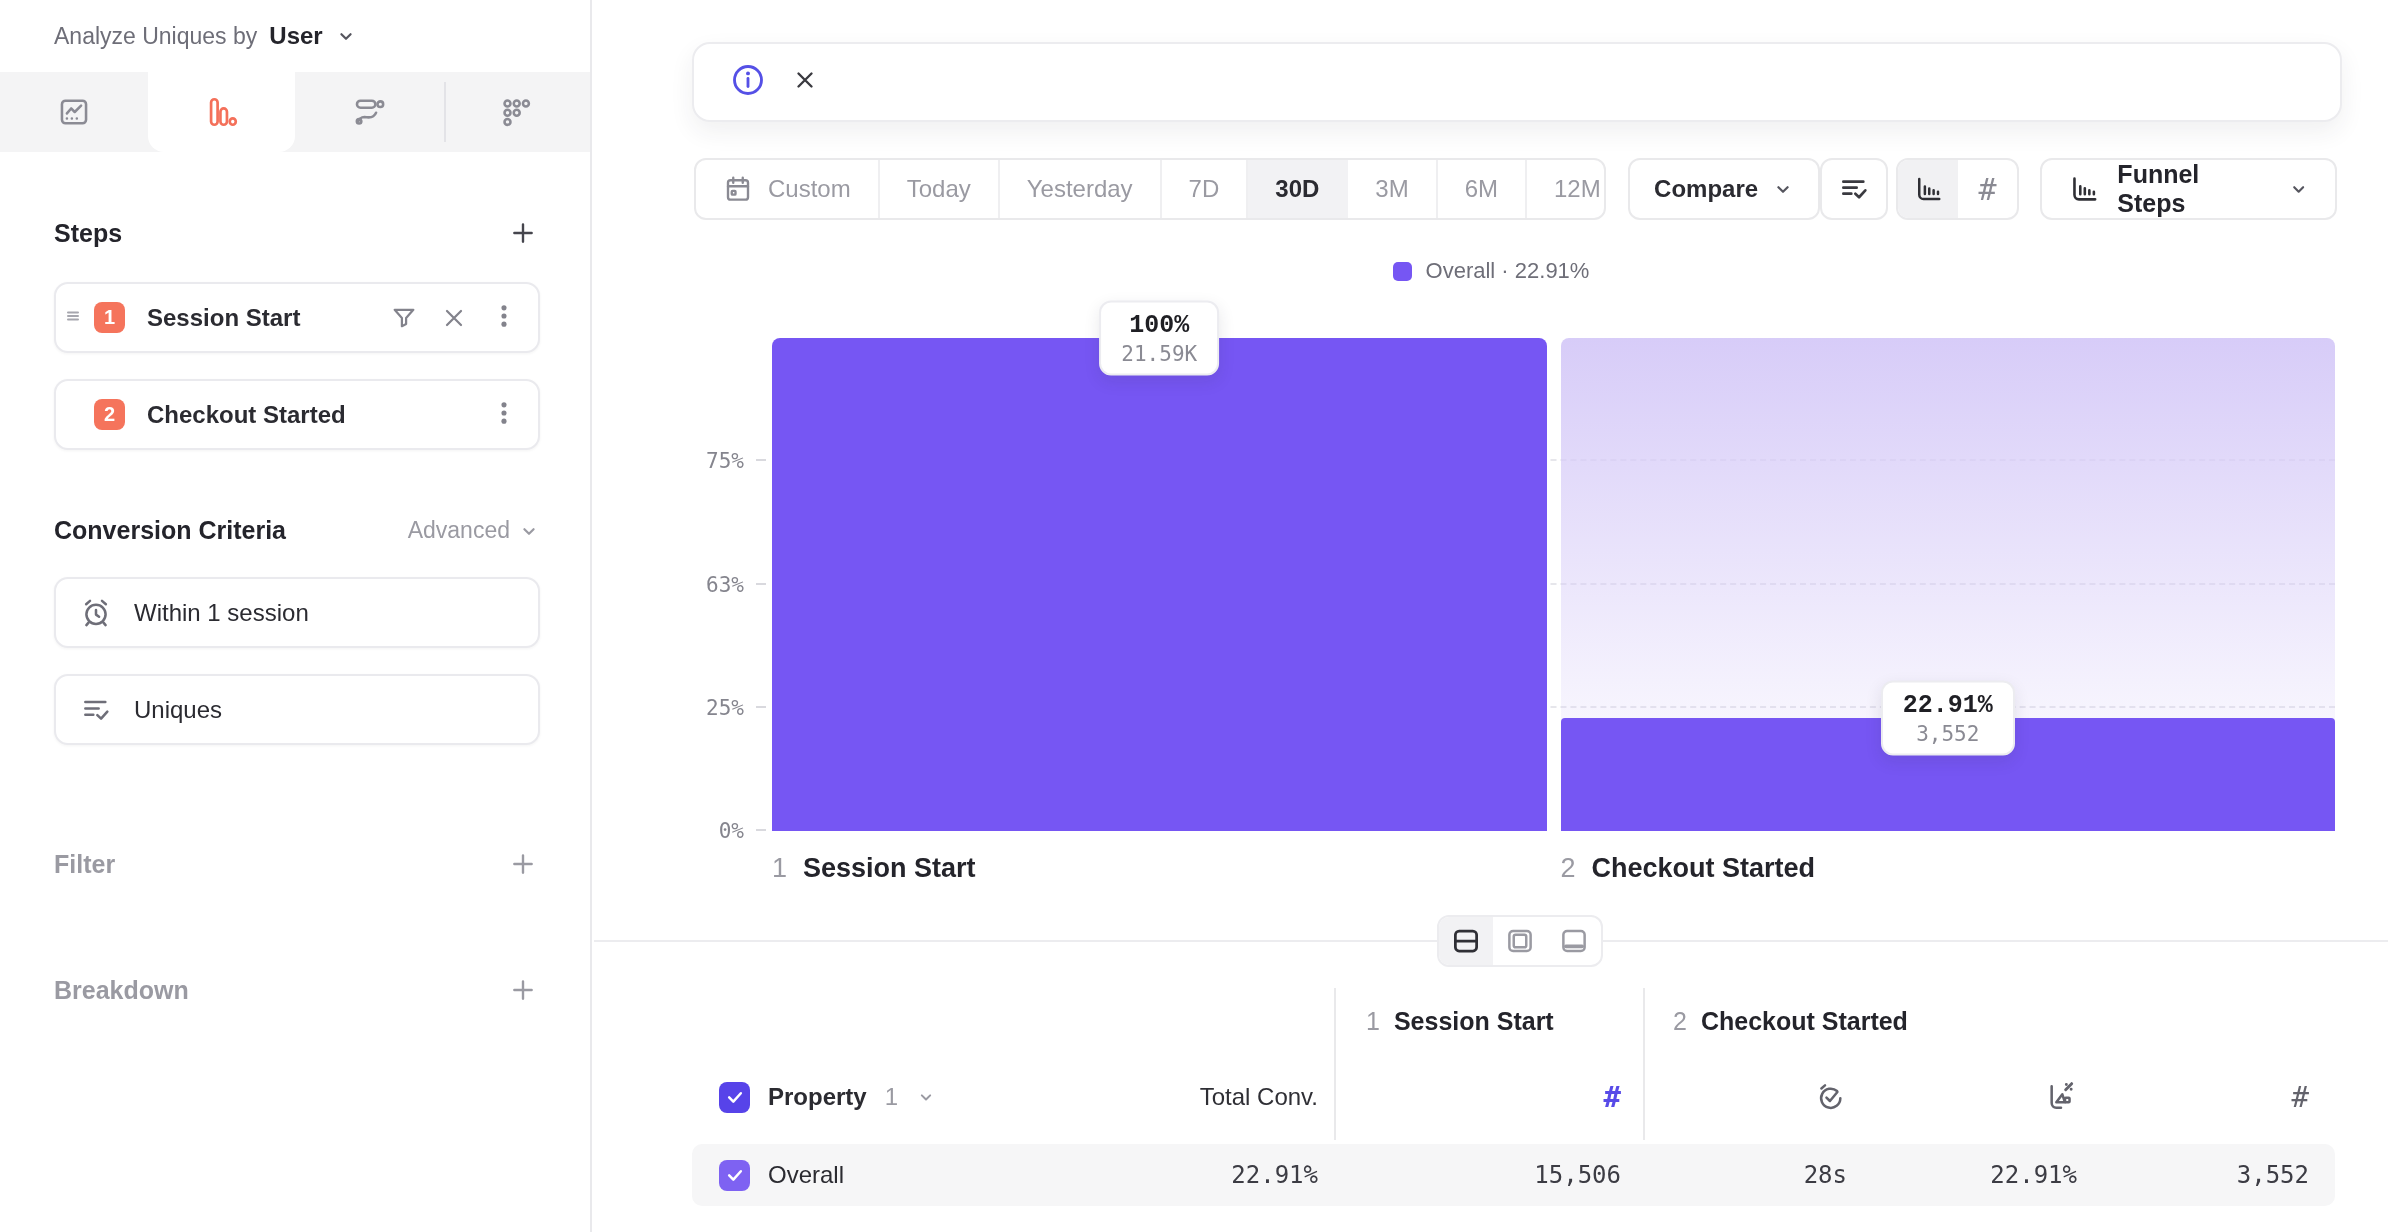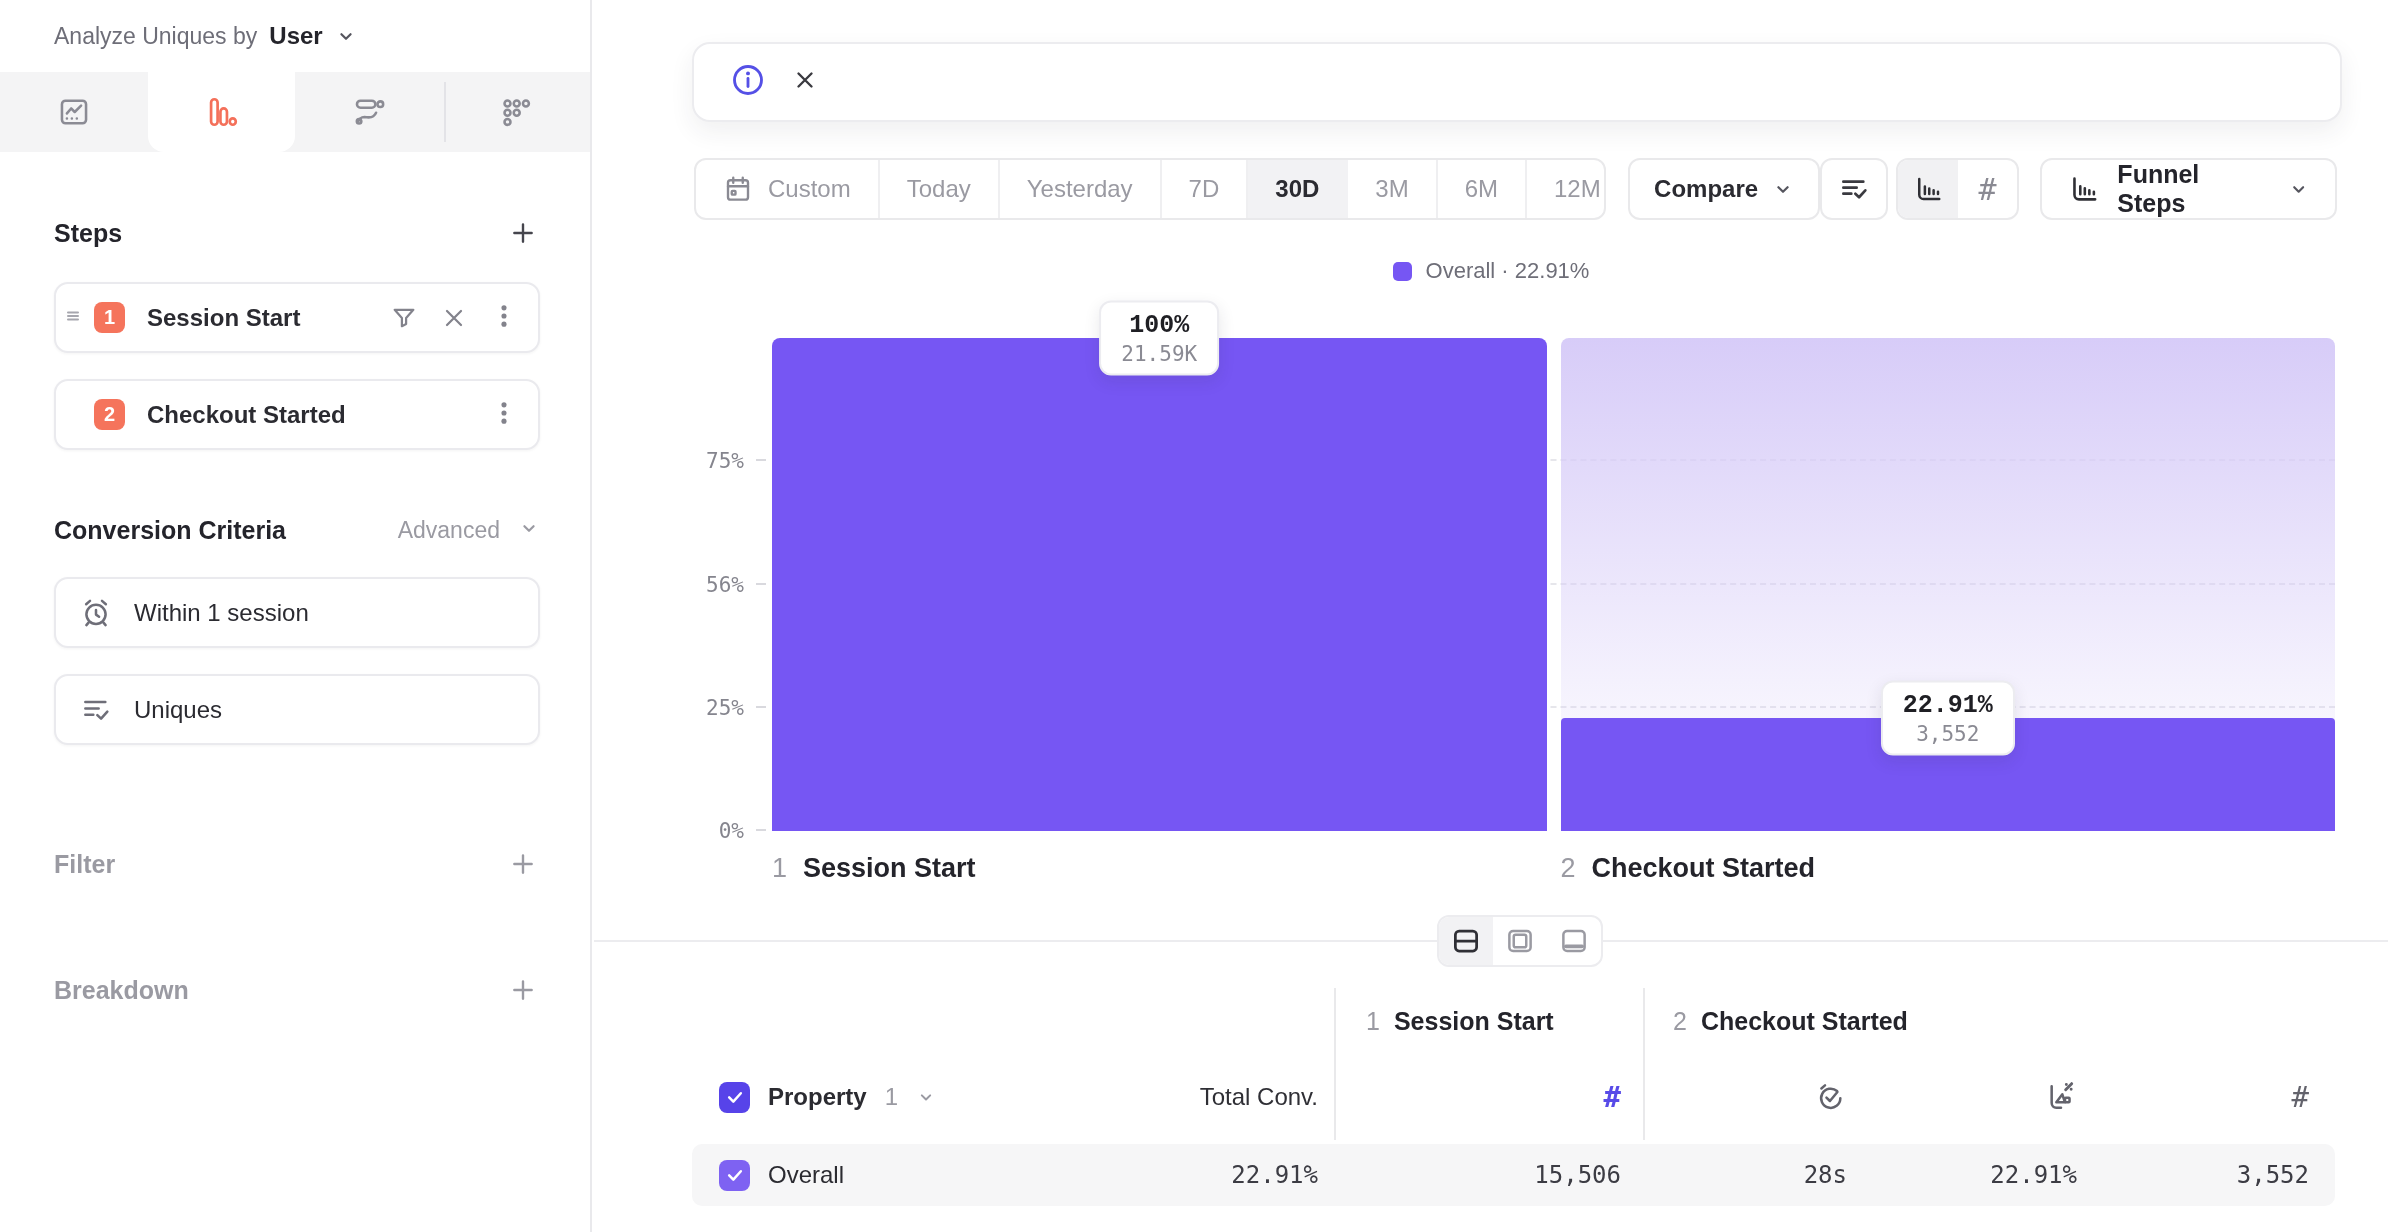--- a/index.html
+++ b/index.html
@@ -42,21 +42,21 @@
                 display:flex; align-items:center; justify-content:center; margin:0 22px 0 14px; flex:none; }
   .step-label { font-size:24px; font-weight:700; color:#2b2b31; flex:1; }
   .card-actions { display:flex; align-items:center; gap:22px; }
   .card-actions svg { width:28px; height:28px; stroke:#83838c; stroke-width:1.9; fill:none; stroke-linecap:round; stroke-linejoin:round; cursor:pointer; }
   .kebab svg { fill:#83838c; stroke:none; }
 
   .cc-card { gap:22px; }
   .cc-card .ci { width:32px; height:32px; }
   .cc-card .ci svg { width:32px; height:32px; stroke:#6e6e78; stroke-width:1.9; fill:none; stroke-linecap:round; stroke-linejoin:round; }
   .cc-label { font-size:24px; font-weight:500; color:#2b2b31; }
-  .advanced { display:flex; align-items:flex-start; gap:18px; color:#9a9aa2; font-size:23px; cursor:pointer; }
+  .advanced { display:flex; align-items:center; gap:8px; color:#9a9aa2; font-size:23px; cursor:pointer; }
 
   
   .main { position:absolute; left:594px; top:0; right:0; height:1232px; background:#fff; }
 
   .banner { margin:42px 46px 0 98px; height:80px; background:#fff; border:2px solid #ececef; border-radius:18px;
             box-shadow:0 10px 24px rgba(40,40,60,0.07); display:flex; align-items:center; padding:0 36px; gap:26px; }
   .banner .msg { font-size:25px; color:#2b2b31; flex:1; }
   .info-i svg { width:36px; height:36px; }
   .close-x svg { width:26px; height:26px; stroke:#3a3a40; stroke-width:2.2; stroke-linecap:round; cursor:pointer; }
 
@@ -357,21 +357,21 @@
 
     <div class="chart-area">
         <div class="gridline" style="bottom: 75%;"></div>
         <div class="gridline" style="bottom: 50%;"></div>
         <div class="gridline" style="bottom: 25%;"></div>
       <div>
           <div class="ytick-label" style="bottom: 0%;">0%</div>
           <div class="ytick-mark" style="bottom: 0%;"></div>
           <div class="ytick-label" style="bottom: 25%;">25%</div>
           <div class="ytick-mark" style="bottom: 25%;"></div>
-          <div class="ytick-label" style="bottom: 50%;">56%</div>
+          <div class="ytick-label" style="bottom: 50%;">63%</div>
           <div class="ytick-mark" style="bottom: 50%;"></div>
           <div class="ytick-label" style="bottom: 75%;">75%</div>
           <div class="ytick-mark" style="bottom: 75%;"></div>
         </div>
 
       <div class="funnel-col c0">
         <div class="bar-solid" style="height: 100%;"></div>
         <div class="bar-tooltip" style="bottom: 100%;">
           <div class="big">100%</div>
           <div class="sub">21.59K</div>

